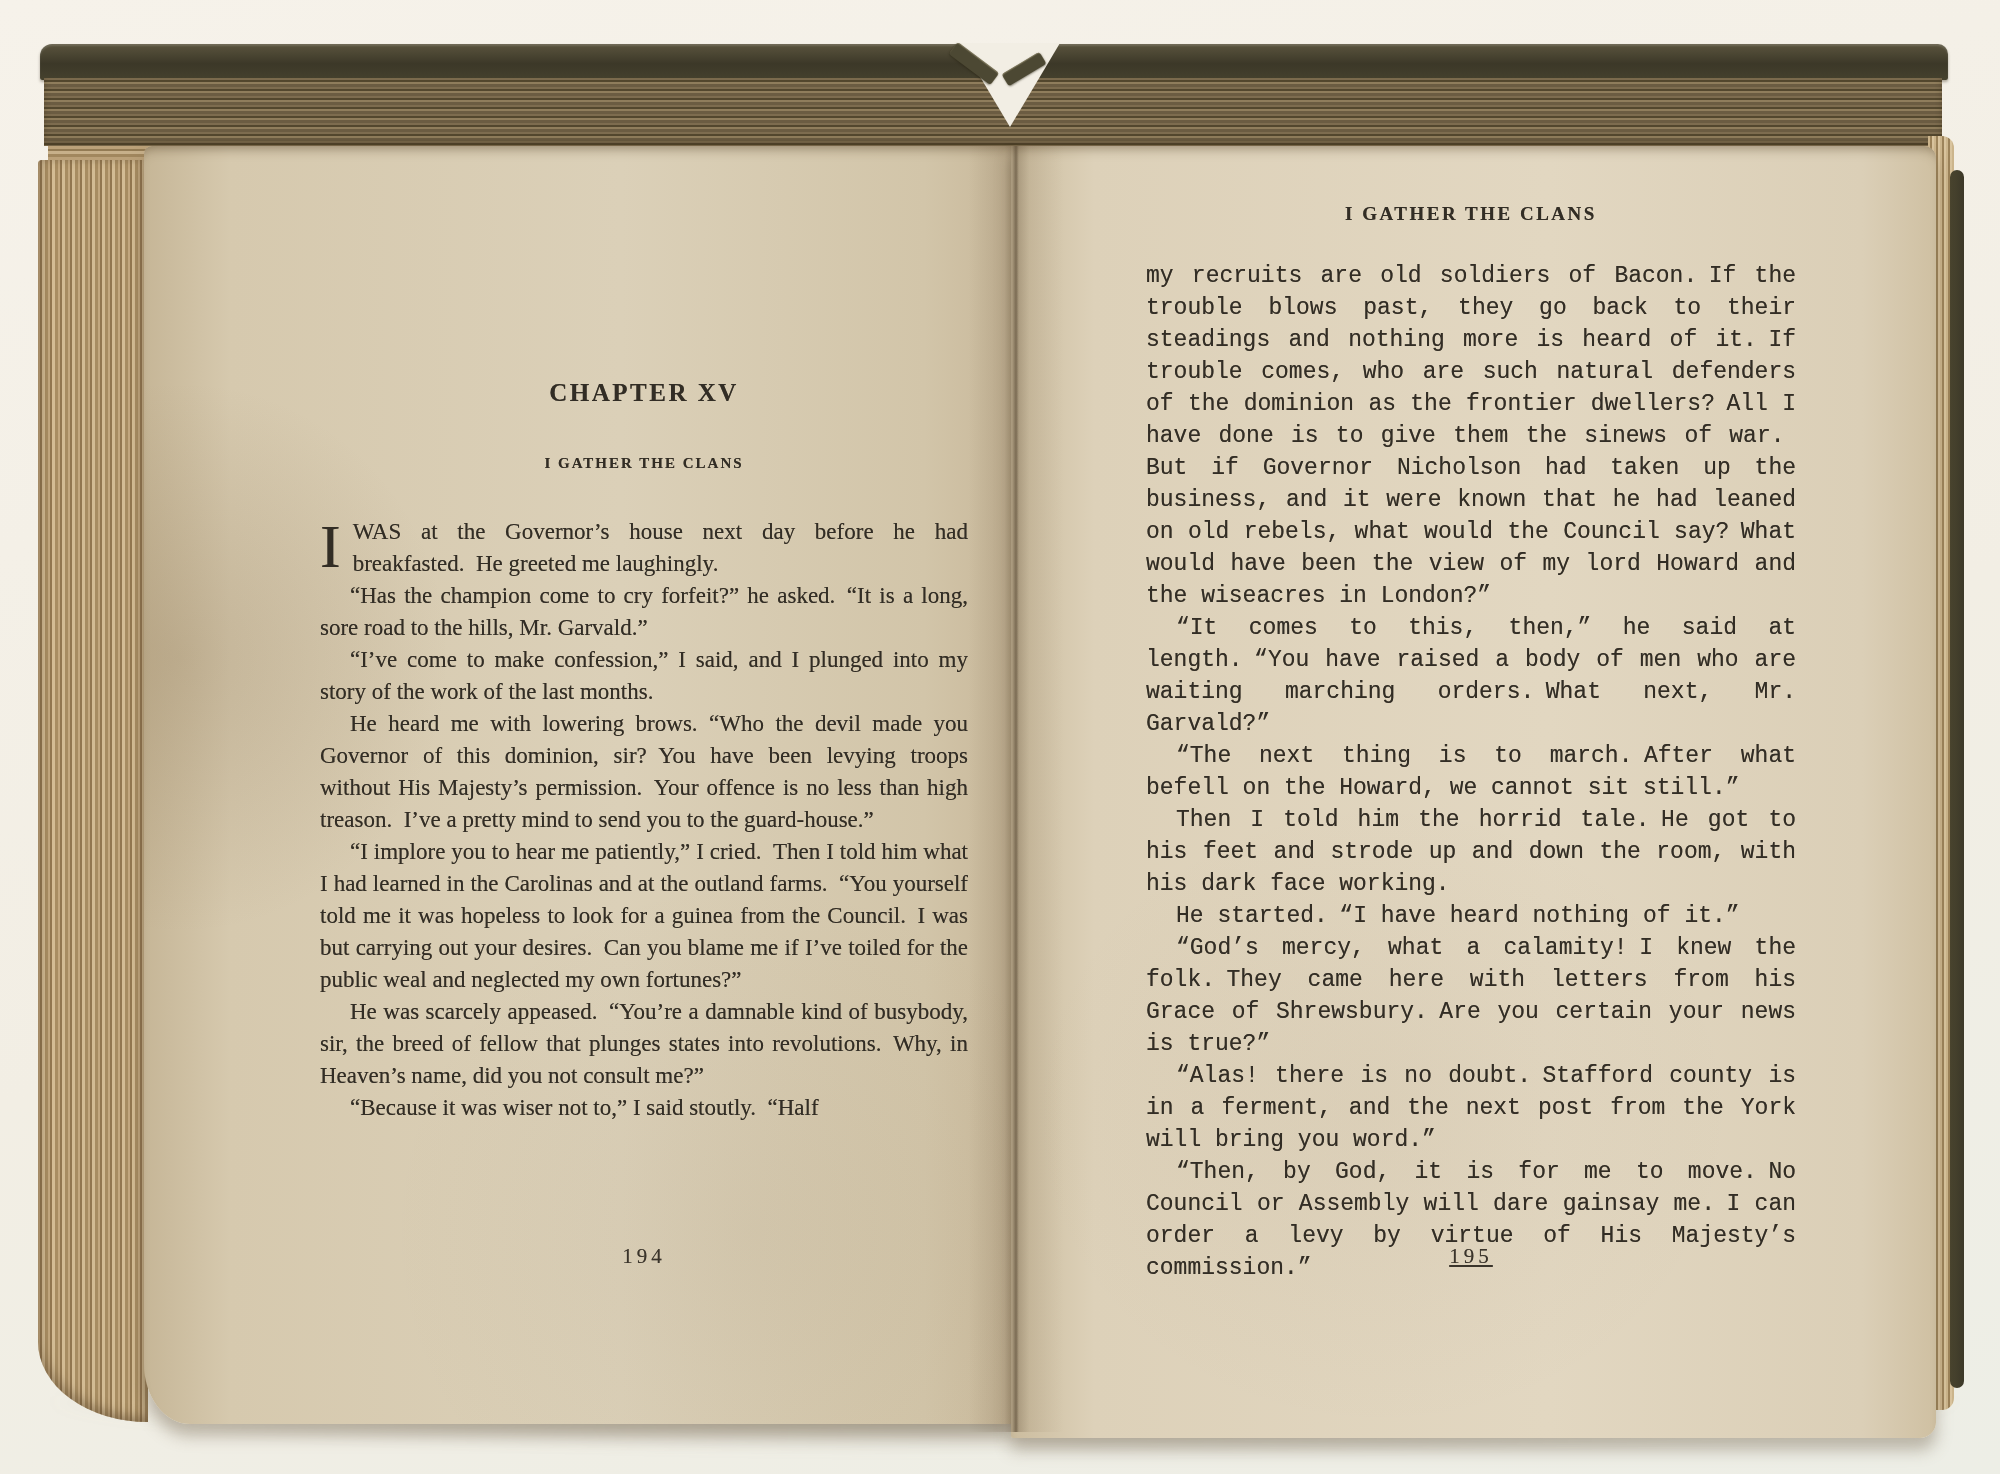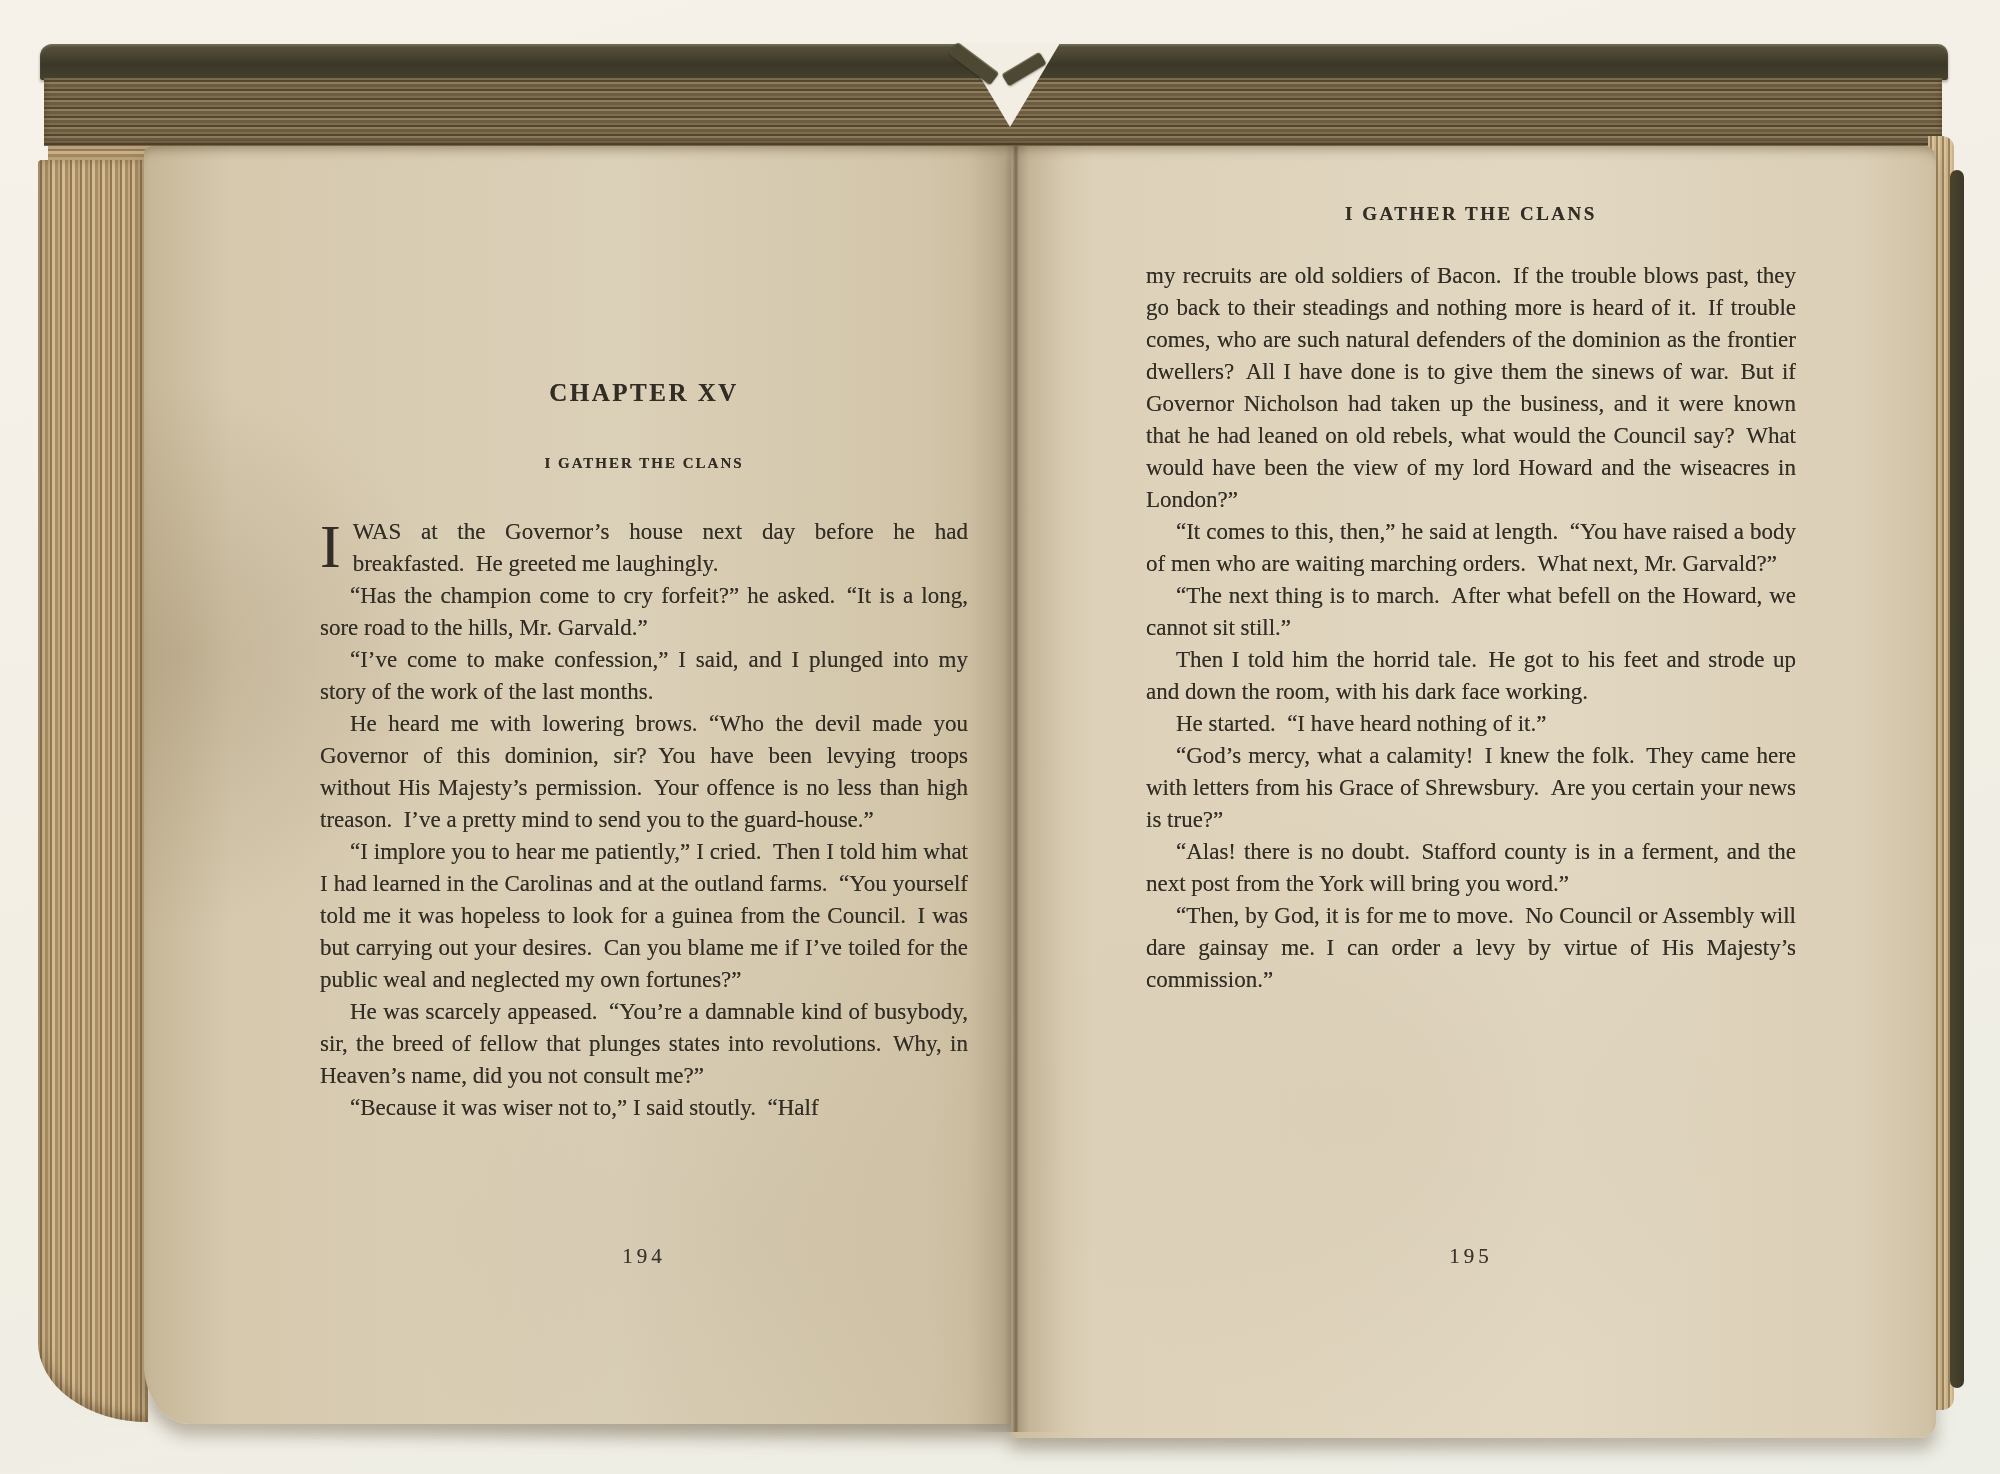--- a/index.html
+++ b/index.html
@@ -88,28 +88,28 @@
   .fray-right { left:966px; top:22px; width:44px; height:14px; transform:rotate(-31deg); }
   
   .text-col { position:absolute; z-index:6; color:var(--ink,#322d25);
               text-shadow:0 0 0.6px rgba(45,38,28,0.55); }
   .left-text  { left:320px; top:378px; width:648px; }
   .right-text { left:1146px; top:202px; width:650px; }
   .chapter { margin:0; font-size:25px; font-weight:bold; letter-spacing:2.5px; text-align:center; line-height:30px; }
   .section { margin:46px 0 0; font-size:15px; font-weight:bold; letter-spacing:2px; text-align:center; line-height:18px; }
   .running-head { margin:0; font-size:19px; font-weight:bold; letter-spacing:2.5px; text-align:center; line-height:24px; }
   .bodyblock { margin-top:44px; }
-  .right-text .bodyblock { margin-top:34px; }
+  .right-text .bodyblock { margin-top:34px;font-family:Liberation Mono, monospace; }
   .bodyp { margin:0; font-size:23px; line-height:32px; text-align:justify; text-indent:30px; }
   .bodyp.noindent { text-indent:0; }
   .dropcap { float:left; font-size:62px; line-height:50px; padding:5px 12px 0 0; }
   .page-num { position:absolute; z-index:6; font-size:21px; letter-spacing:4px;
               color:#3a342b; text-align:center; text-shadow:0 0 0.6px rgba(45,38,28,0.5); }
   .left-num  { left:320px; width:648px; top:1244px; }
-  .right-num { left:1146px; width:650px; top:1244px; }
+  .right-num { left:1146px; width:650px; top:1244px;text-decoration:underline; }
 </style>
 </head>
 <body>
 
 <div class="scene">
 
   <div class="book-shadow"></div>
 
   <div class="book">
     <div class="cover-top"></div>

